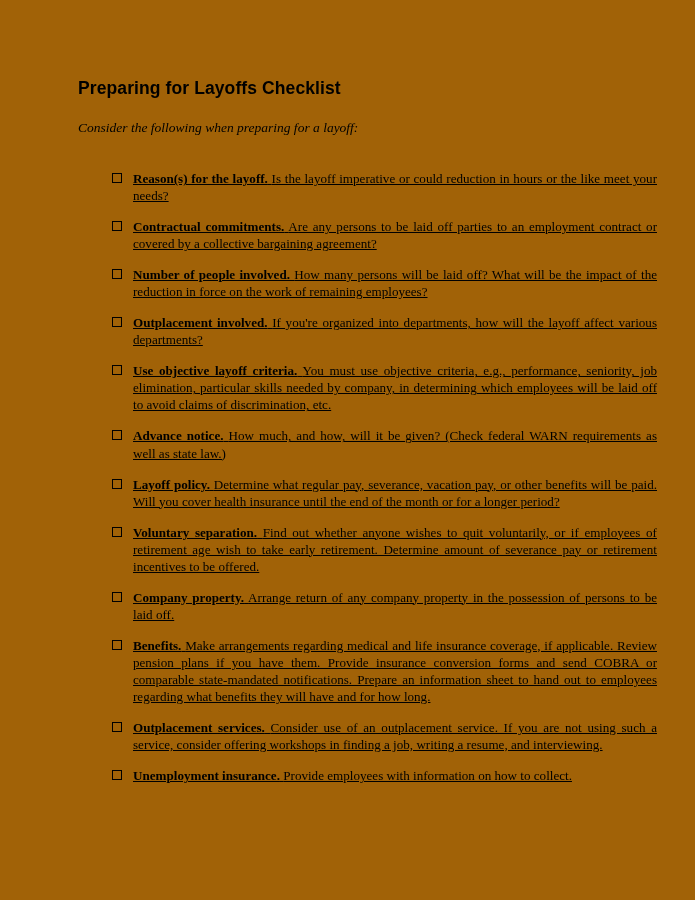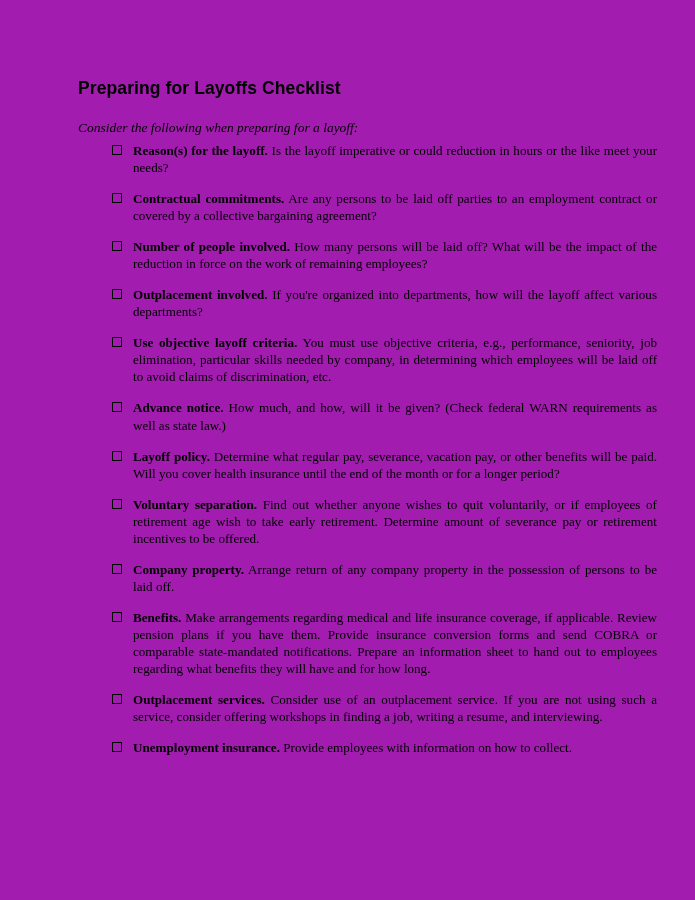--- a/index.html
+++ b/index.html
@@ -11,57 +11,58 @@
     width: 695px;
     height: 900px;
     font-family: "Liberation Serif", "DejaVu Serif", serif;
     color: #000000;
     -webkit-font-smoothing: antialiased;
   }
   .page {
     position: relative;
     width: 695px;
     height: 900px;
-    background: #a21caf;
+    background: #a16207;
     box-sizing: border-box;
     padding: 78px 75px 0 78px;
   }
   .doc-title {
     font-family: "Liberation Sans", "DejaVu Sans", sans-serif;
     font-weight: bold;
     font-size: 17.5px;
     line-height: 1.15;
     letter-spacing: 0.1px;
     margin: 0 0 22px 0;
     color: #000000;
   }
   .doc-subtitle {
     font-family: "Liberation Serif", "DejaVu Serif", serif;
     font-style: italic;
     font-size: 13.5px;
     line-height: 1.2;
-    margin: 0 0 6px 0;
+    margin: 0 0 34px 0;
     color: #000000;
   }
   .checklist {
     margin: 0;
     padding: 0;
     list-style: none;
     width: 545px;
     margin-left: 34px;
   }
   .check-item {
     position: relative;
     padding-left: 21px;
     margin-bottom: 14px;
     font-size: 13.1px;
     line-height: 1.30;
     text-align: justify;
     text-justify: inter-word;
     color: #000000;
+    text-decoration: underline;
   }
   .check-item:last-child {
     margin-bottom: 8px;
   }
   .checkbox-icon {
     position: absolute;
     left: 0;
     top: 3px;
     width: 8px;
     height: 8px;

